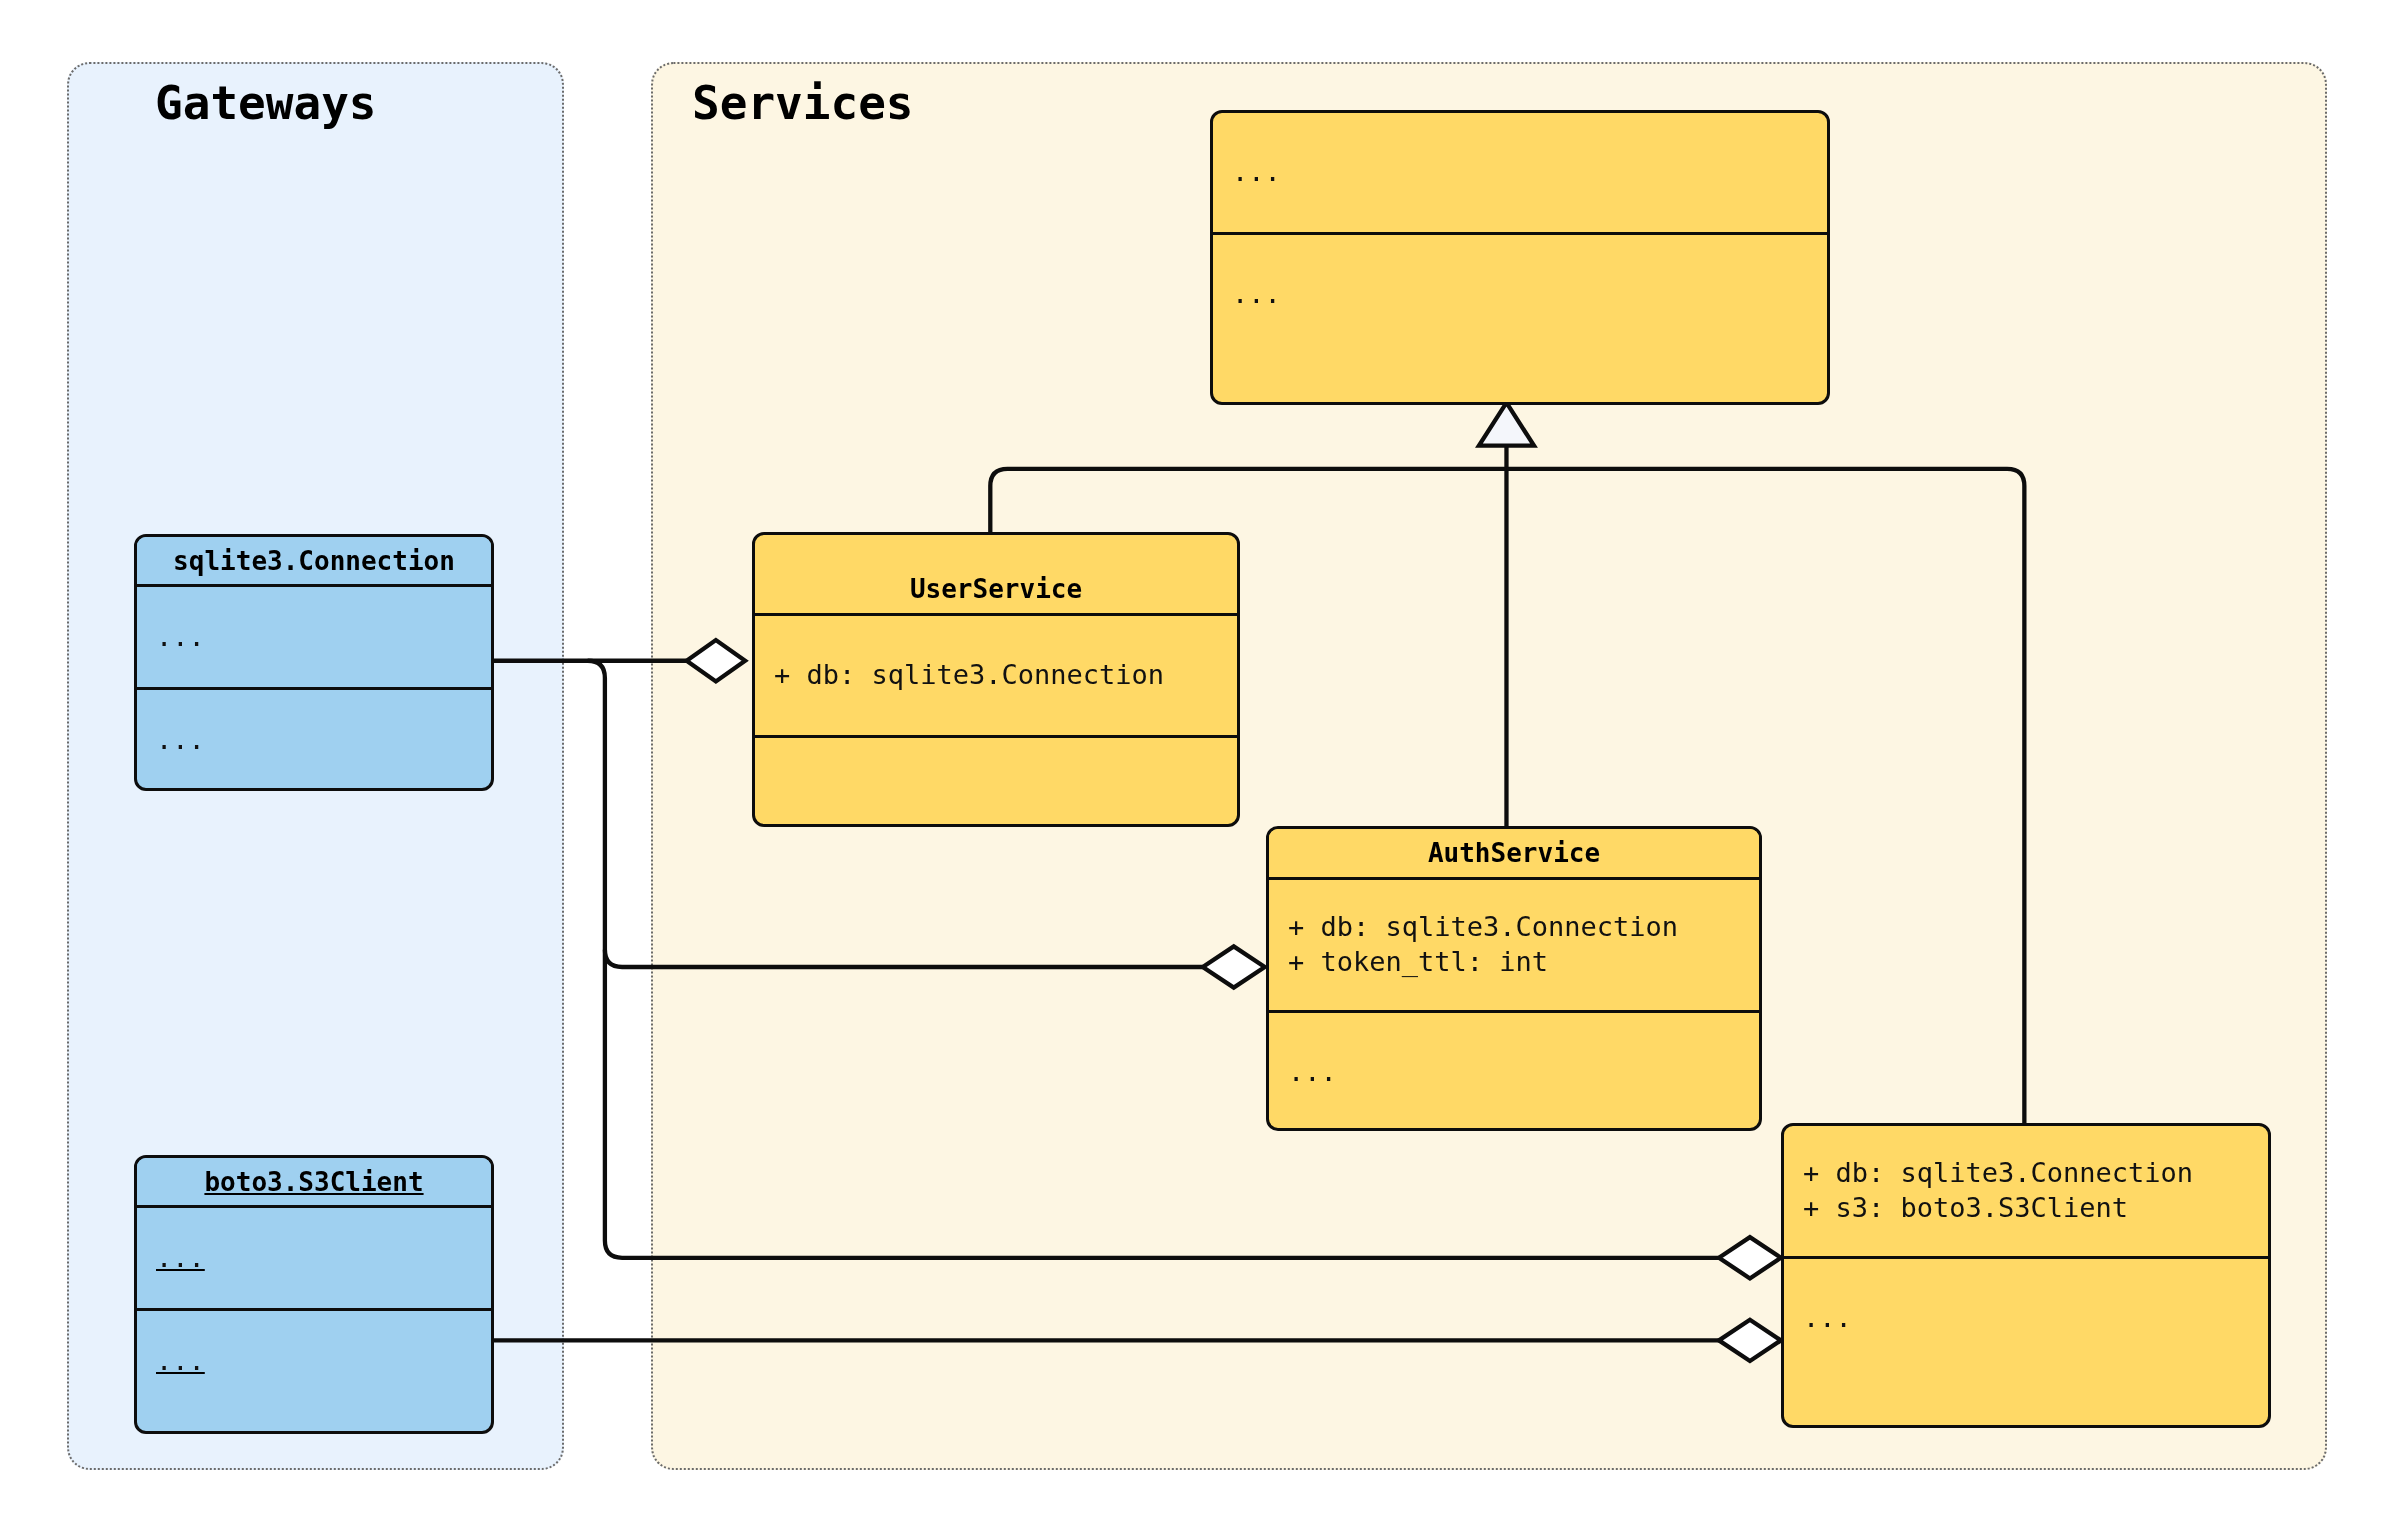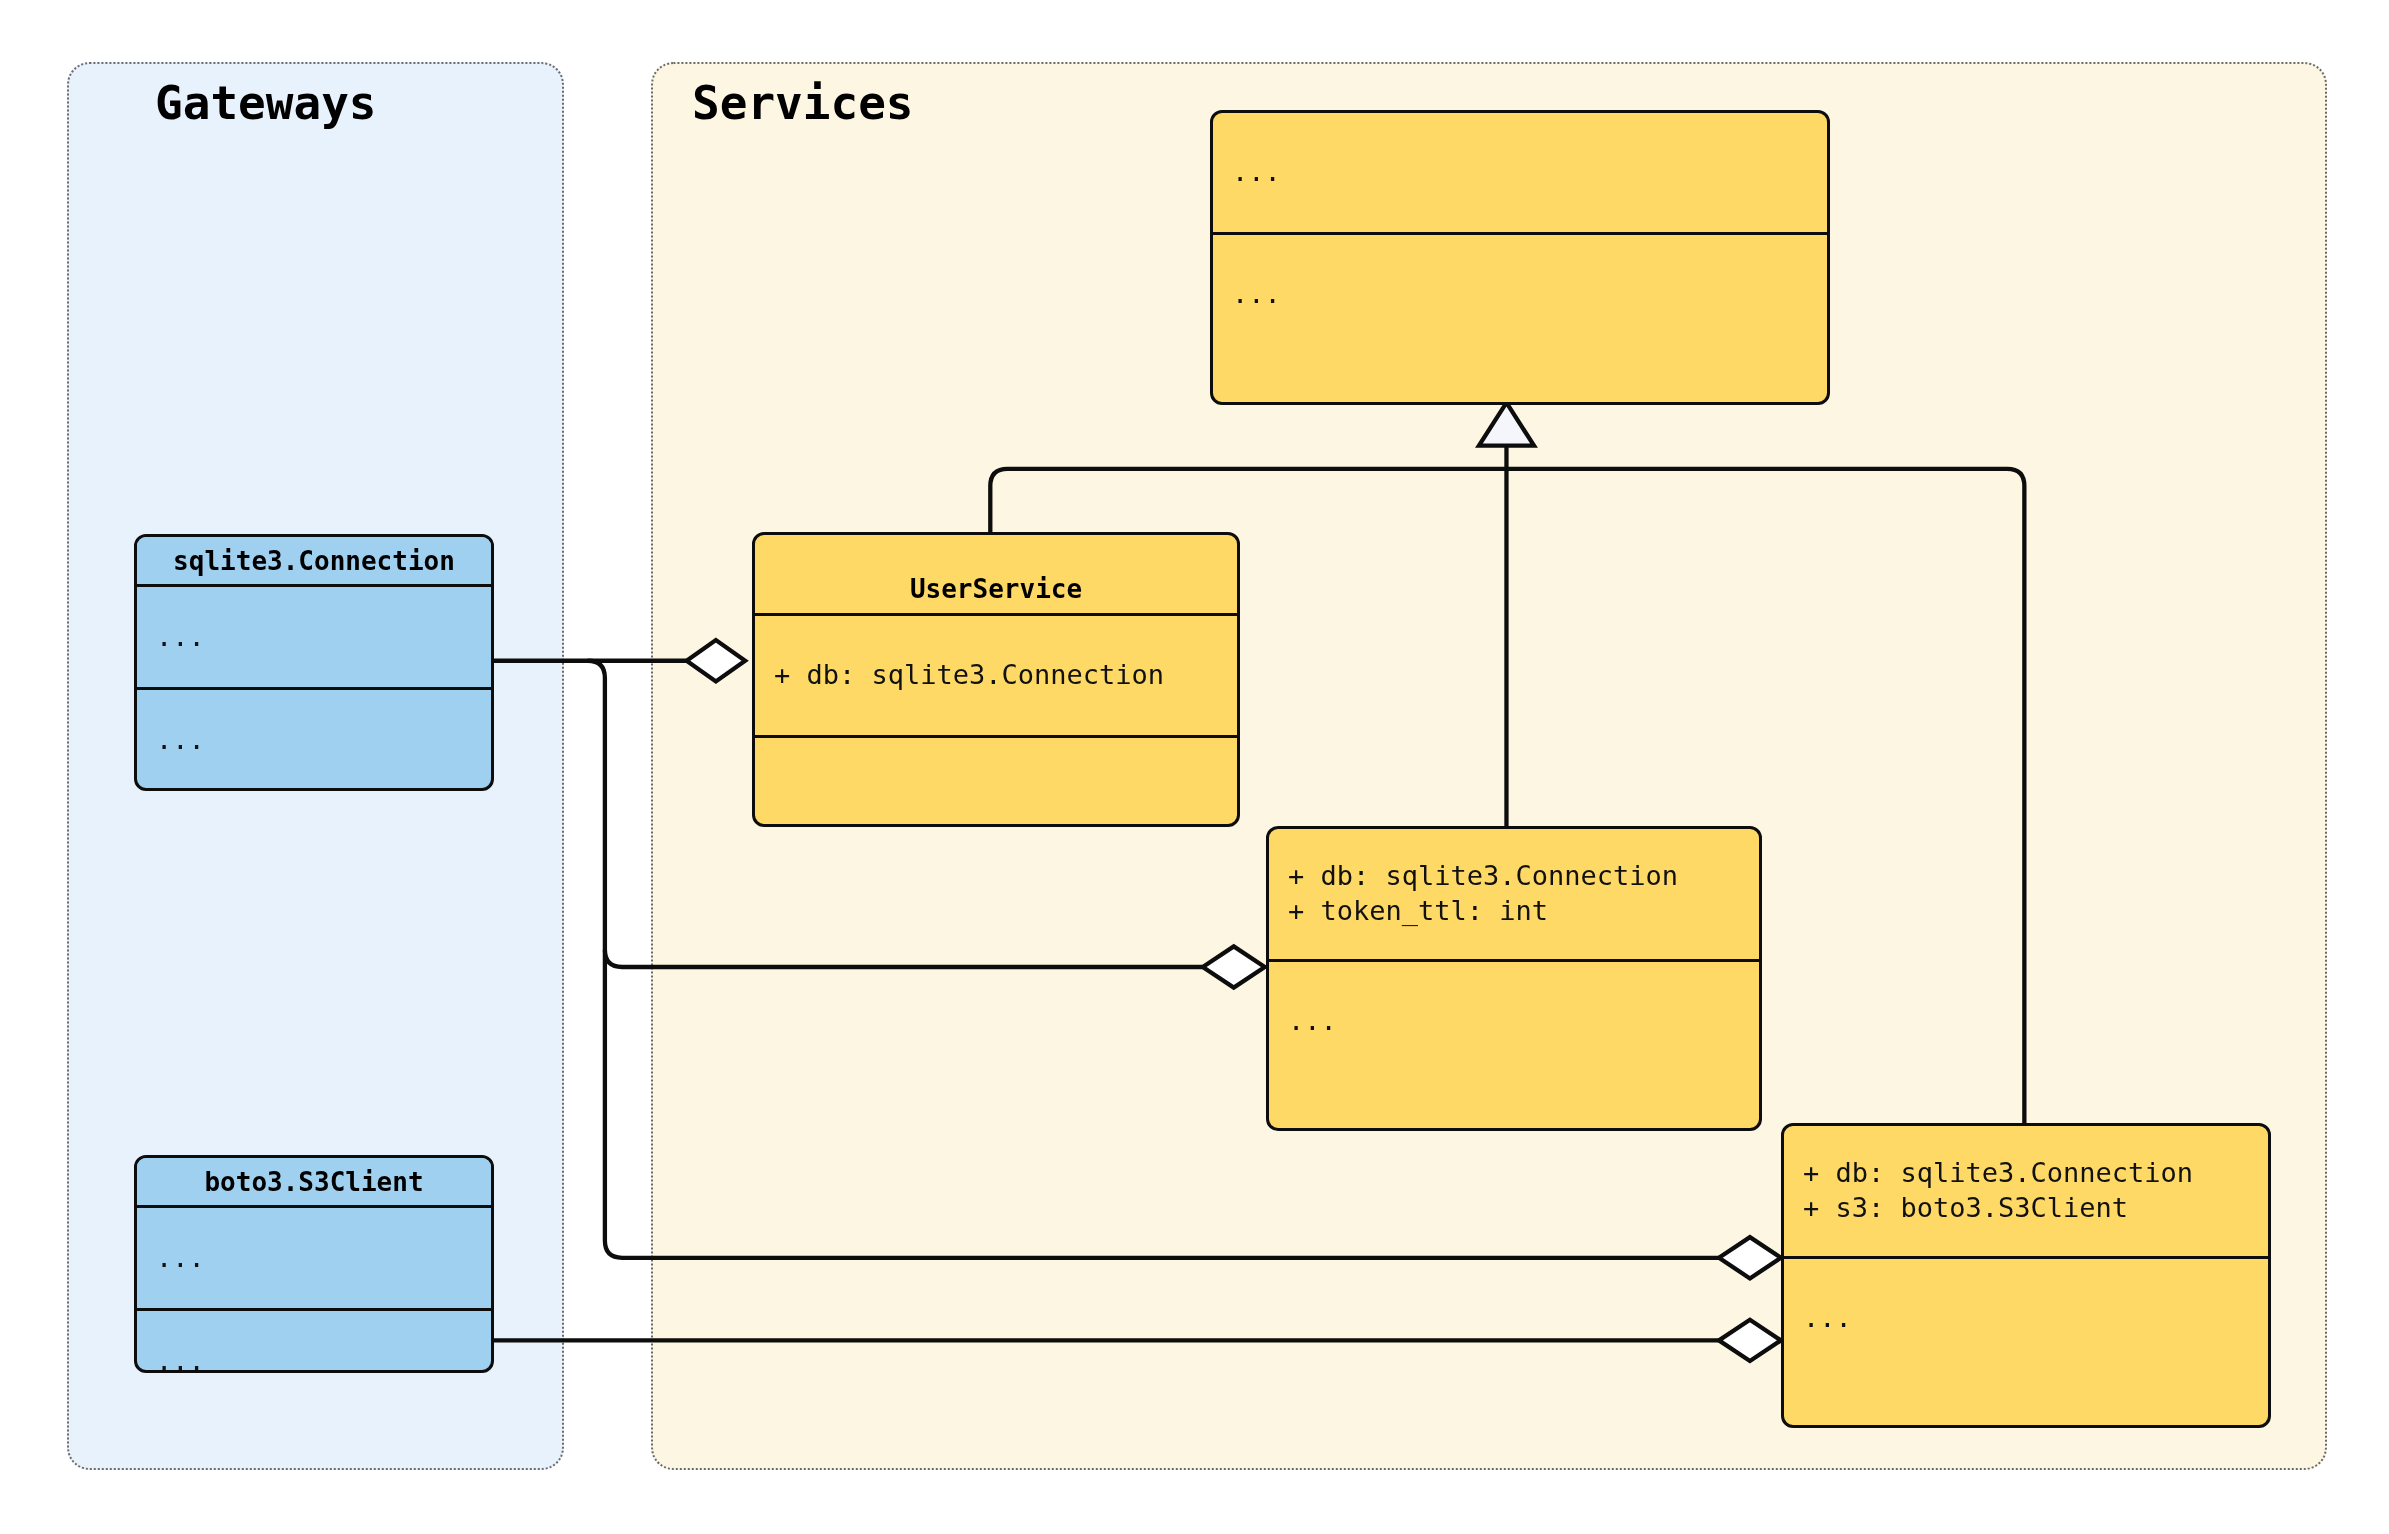--- a/index.html
+++ b/index.html
@@ -121,38 +121,39 @@
     <path d="M 1990,1462 L 2026,1438 L 2062,1462 L 2026,1486 z" fill="#ffffff" stroke="#0d0d0d" stroke-width="5" stroke-linejoin="miter"></path>
     <path d="M 1990,1558 L 2026,1534 L 2062,1558 L 2026,1582 z" fill="#ffffff" stroke="#0d0d0d" stroke-width="5" stroke-linejoin="miter"></path>
   </svg>
 
   <div class="node blue" style="left:127px; top:534px; width:360px; height:257px;">
     <div class="cmp title" style="height:50px;">sqlite3.Connection</div>
     <div class="cmp body sep" style="height:103px;">...</div>
     <div class="cmp body" style="height:101px;">...</div>
   </div>
 
-  <div class="node blue" style="left:127px; top:1155px; width:360px; height:218px;">
+  <div class="node blue" style="left:127px; top:1155px; width:360px; height:279px;text-decoration:underline;">
     <div class="cmp title" style="height:50px;">boto3.S3Client</div>
     <div class="cmp body sep" style="height:103px;">...</div>
     <div class="cmp body" style="height:101px;">...</div>
   </div>
 
   <div class="node yellow" style="left:1203px; top:110px; width:620px; height:295px;">
     <div class="cmp body sep" style="height:122px;">...</div>
     <div class="cmp body" style="height:119px;">...</div>
   </div>
 
   <div class="node yellow" style="left:745px; top:532px; width:488px; height:295px;">
     <div class="cmp title" style="height:51px;margin-top:30px;">UserService</div>
     <div class="cmp body sep" style="height:122px;">+ db: sqlite3.Connection</div>
     <div class="cmp body" style="height:119px;"></div>
   </div>
 
   <div class="node yellow" style="left:1259px; top:826px; width:496px; height:305px;">
+    <div class="cmp title" style="height:51px;">AuthService</div>
     <div class="cmp body sep" style="height:133px;">+ db: sqlite3.Connection
 + token_ttl: int</div>
     <div class="cmp body" style="height:119px;">...</div>
   </div>
 
   <div class="node yellow" style="left:1774px; top:1123px; width:490px; height:305px;">
     <div class="cmp body sep" style="height:133px;">+ db: sqlite3.Connection
 + s3: boto3.S3Client</div>
     <div class="cmp body" style="height:119px;">...</div>
   </div>

